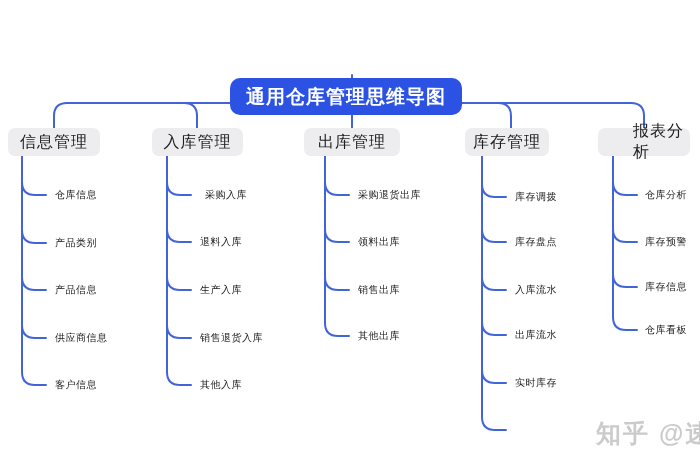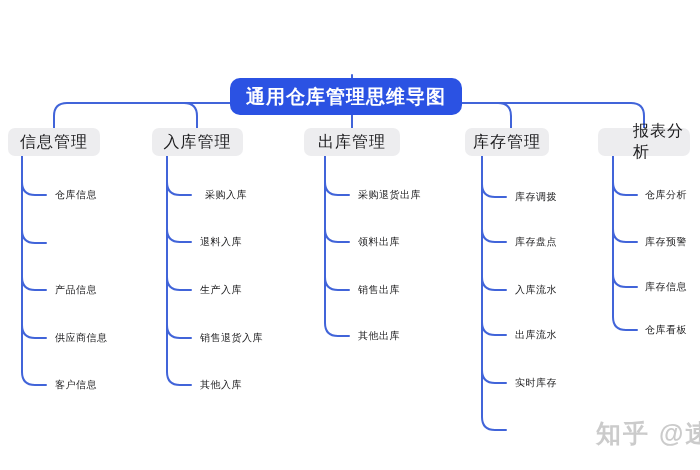--- a/index.html
+++ b/index.html
@@ -89,20 +89,21 @@
 
   <div class="root-node">通用仓库管理思维导图</div>
 
   <div class="branch-node b0">信息管理</div>
   <div class="branch-node b1">入库管理</div>
   <div class="branch-node b2">出库管理</div>
   <div class="branch-node b3">库存管理</div>
   <div class="branch-node b4">报表分析</div>
 
   <div class="leaf" style="left:55px;top:184px;">仓库信息</div>
+  <div class="leaf" style="left:55px;top:232px;">产品类别</div>
   <div class="leaf" style="left:55px;top:279px;">产品信息</div>
   <div class="leaf" style="left:55px;top:327px;text-align:right;">供应商信息</div>
   <div class="leaf" style="left:55px;top:374px;">客户信息</div>
 
   <div class="leaf" style="left:189px;top:184px;margin-left:16px;">采购入库</div>
   <div class="leaf" style="left:200px;top:231px;">退料入库</div>
   <div class="leaf" style="left:200px;top:279px;">生产入库</div>
   <div class="leaf" style="left:200px;top:327px;">销售退货入库</div>
   <div class="leaf" style="left:200px;top:374px;">其他入库</div>
 

